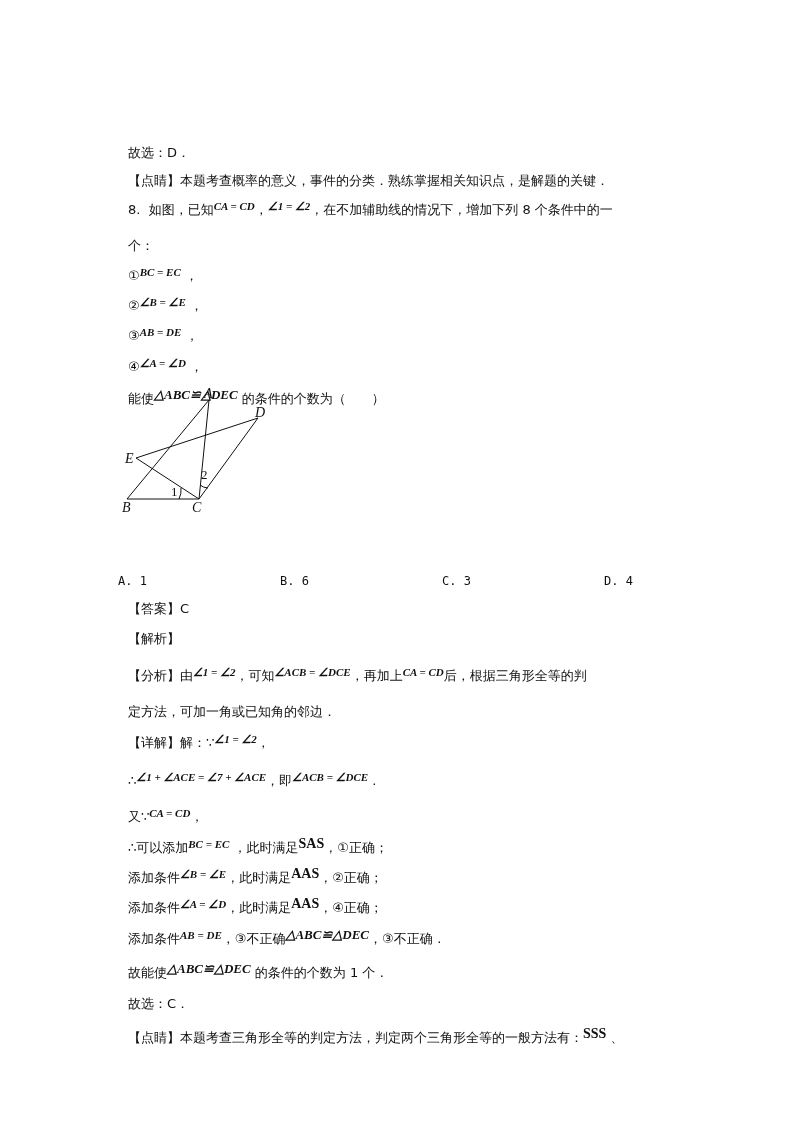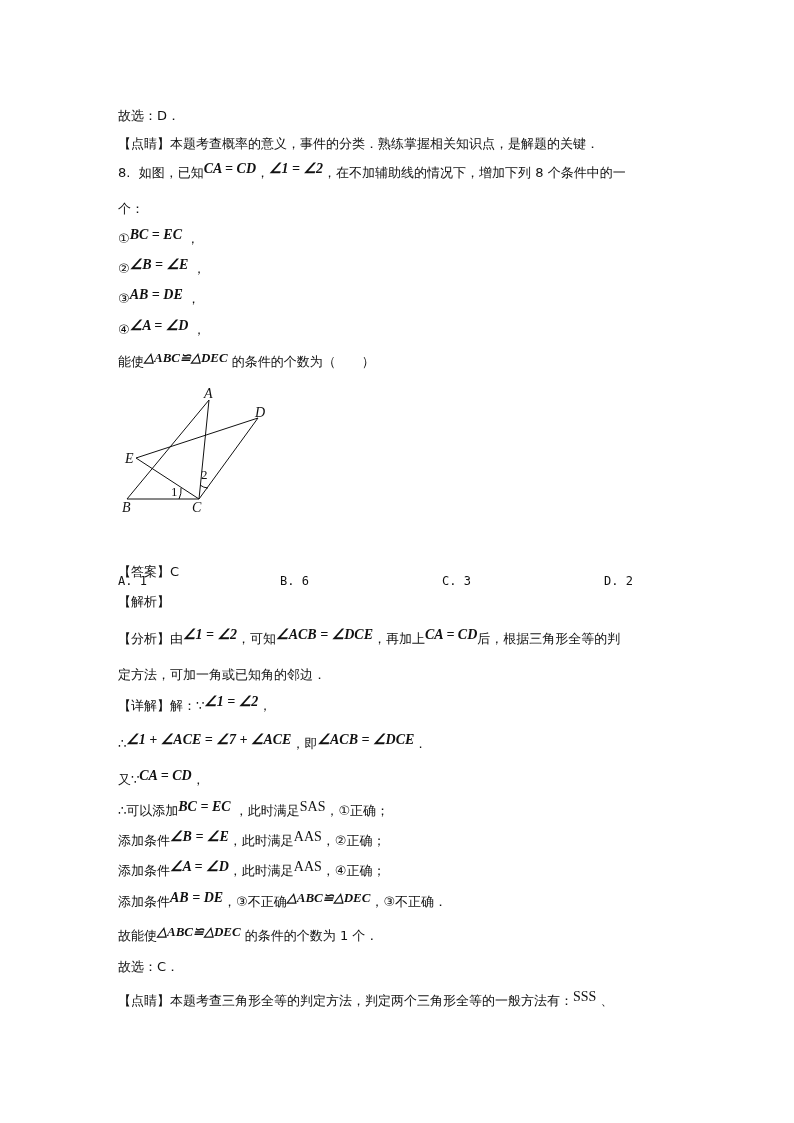--- a/index.html
+++ b/index.html
@@ -1,22 +1,22 @@
 <!DOCTYPE html>
 <html><head>
 <meta charset="utf-8">
 <style>
   html, body { margin: 0; padding: 0; background: #ffffff; }
   body {
     width: 794px; height: 1123px; position: relative; overflow: hidden;
     font-family: "DejaVu Sans", sans-serif; font-size: 13px; color: #111;
   }
-  .line { position: absolute; left: 118px; white-space: nowrap; line-height: 20px; }
-  .m { font-family: "Liberation Serif", serif; font-weight: bold; font-style: italic; font-size: 14px; }
-  .mu { font-family: "Liberation Serif", serif; font-weight: normal; font-size: 14px; }
+  .line { position: absolute; left: 128px; white-space: nowrap; line-height: 20px; margin-top: 37px; }
+  .m { font-family: "Liberation Serif", serif; font-weight: bold; font-style: italic; font-size: 11px; }
+  .mu { font-family: "Liberation Serif", serif; font-weight: bold; font-size: 14px; }
   .sup { position: relative; top: -4px; }
   .opt { position: absolute; top: 528px; font-family: "DejaVu Sans Mono", monospace; font-size: 12px; margin-top: 46px; }
   .figure { position: absolute; left: 112px; top: 382px; width: 180px; height: 140px; }
   .figure text { font-family: "Liberation Serif", serif; font-style: italic; font-size: 14px; fill: #111; }
   .figure text.num { font-style: normal; font-size: 13px; }
 </style>
 </head>
 <body>
 
 <div class="line" style="top:106px">故选：D．</div>
@@ -54,21 +54,21 @@
   <text x="13" y="81">E</text>
   <text x="10" y="130">B</text>
   <text x="80" y="130">C</text>
   <text class="num" x="59" y="114">1</text>
   <text class="num" x="89" y="97">2</text>
 </svg>
 
 <div class="opt" style="left:118px">A. 1</div>
 <div class="opt" style="left:280px">B. 6</div>
 <div class="opt" style="left:442px">C. 3</div>
-<div class="opt" style="left:604px">D. 2</div>
+<div class="opt" style="left:604px">D. 4</div>
 
 <div class="line" style="top:562px"><span>【答案】</span><span>C</span></div>
 <div class="line" style="top:592px">【解析】</div>
 
 <div class="line" style="top:629px">
   <span>【分析】</span><span>由</span><span class="m sup">∠1 = ∠2</span><span>，可知</span><span class="m sup">∠ACB = ∠DCE</span><span>，再加上</span><span class="m sup">CA = CD</span><span>后，根据三角形全等的判</span>
 </div>
 <div class="line" style="top:665px">定方法，可加一角或已知角的邻边．</div>
 
 <div class="line" style="top:696px"><span>【详解】</span><span>解：∵</span><span class="m sup">∠1 = ∠2</span><span>，</span></div>

